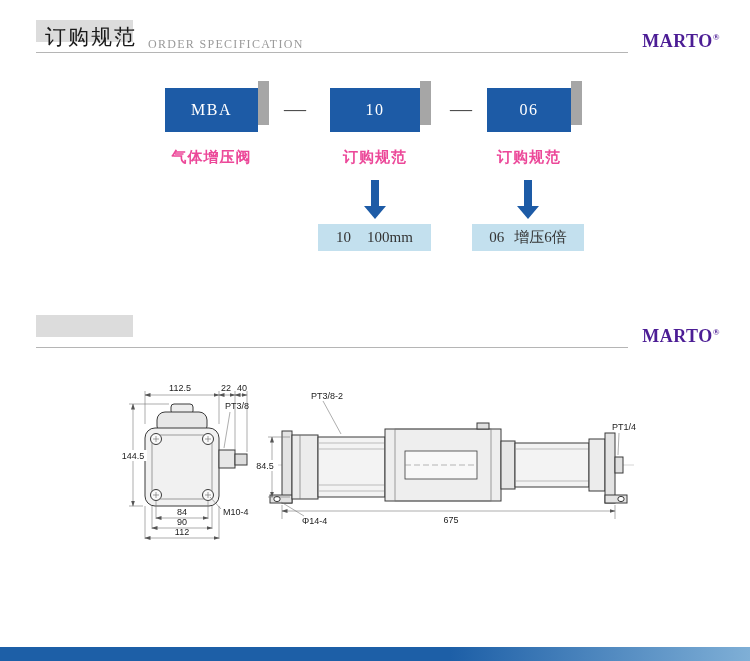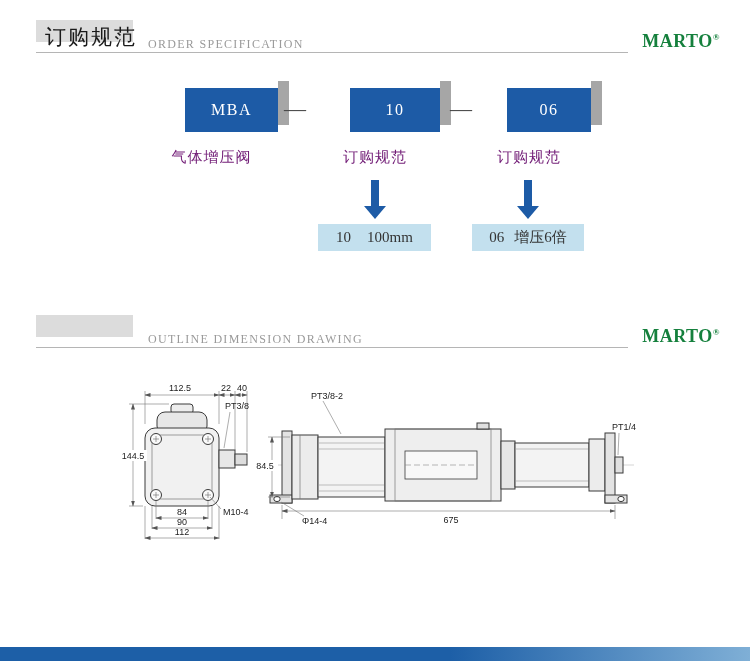--- a/index.html
+++ b/index.html
@@ -9,31 +9,31 @@
 
   
   .hdr { position: absolute; left: 0; width: 750px; height: 42px; padding-left: 8px; }
   .hdr-accent { position: absolute; left: 36px; top: 2px; width: 97px; height: 22px; background: #dcdcdc; }
   .hdr-cn { position: absolute; left: 45px; top: 5px; font-family: "Liberation Serif", "DejaVu Serif", serif;
             font-size: 21px; color: #1a1a1a; letter-spacing: 2px; }
   .hdr-en { position: absolute; left: 148px; top: 19px; font-family: "Liberation Serif", "DejaVu Serif", serif;
             font-size: 12px; color: #9a9a9a; letter-spacing: 1.3px; text-align: center; }
   .hdr-line { position: absolute; left: 36px; top: 34px; width: 592px; height: 1px; background: #b5b5b5; }
   .brand { position: absolute; right: 30px; top: 13px; font-family: "Liberation Serif", "DejaVu Serif", serif;
-           font-weight: bold; font-size: 18px; color: #15803d; letter-spacing: 0.5px; }
+           font-weight: bold; font-size: 18px; color: #4c1d95; letter-spacing: 0.5px; }
   .brand sup { font-size: 9px; font-weight: bold; }
 
   
   .mbox { position: absolute; top: 88px; height: 44px; background: #1d5ba6; color: #fff;
           display: flex; align-items: center; justify-content: center;
-          font-family: "Liberation Serif", "DejaVu Serif", serif; font-size: 16px; letter-spacing: 1.5px; margin-left: 20px; }
+          font-family: "Liberation Serif", "DejaVu Serif", serif; font-size: 16px; letter-spacing: 1.5px; }
   .mbox::after { content: ""; position: absolute; right: -11px; top: -7px; width: 11px; height: 44px; background: #a6a6a6; }
   .dash { position: absolute; top: 96px; font-size: 22px; color: #444; font-family: "Liberation Serif", serif; }
   .mlabel { position: absolute; top: 148px; text-align: center; font-family: "Liberation Serif", "DejaVu Serif", serif;
-            font-size: 15px; color: #701a75; letter-spacing: 1px; }
+            font-size: 15px; color: #ec4899; letter-spacing: 1px; font-weight: bold; }
 
   
   .arrow { position: absolute; top: 180px; width: 22px; height: 39px; }
   .arrow .stem { position: absolute; left: 7px; top: 0; width: 8px; height: 26px; background: #1d5ba6; }
   .arrow .head { position: absolute; left: 0; top: 26px; width: 0; height: 0;
                  border-left: 11px solid transparent; border-right: 11px solid transparent;
                  border-top: 13px solid #1d5ba6; }
 
   
   .rbox { position: absolute; top: 224px; height: 27px; background: #c3e0ee;
@@ -89,21 +89,20 @@
     <span>10</span>
     <span>100mm</span>
   </div>
   <div class="rbox" style="left:472px; width:112px; gap:10px">
     <span>06</span>
     <span>增压6倍</span>
   </div>
 
   <div class="hdr" style="top:313px">
     <div class="hdr-accent"></div>
-    <span class="hdr-en">OUTLINE DIMENSION DRAWING</span>
     <span class="brand"><span>MARTO</span><sup>®</sup></span>
     <div class="hdr-line"></div>
   </div>
 
   <svg class="drawing" width="550" height="175" viewBox="0 0 550 175">
     <defs>
       <marker id="dimS" markerWidth="6" markerHeight="6" refX="0.5" refY="3" orient="auto" markerUnits="userSpaceOnUse" viewBox="0 0 6 6">
         <path d="M6,1 L0,3 L6,5 z" fill="#555"></path>
       </marker>
       <marker id="dimE" markerWidth="6" markerHeight="6" refX="5.5" refY="3" orient="auto" markerUnits="userSpaceOnUse" viewBox="0 0 6 6">

